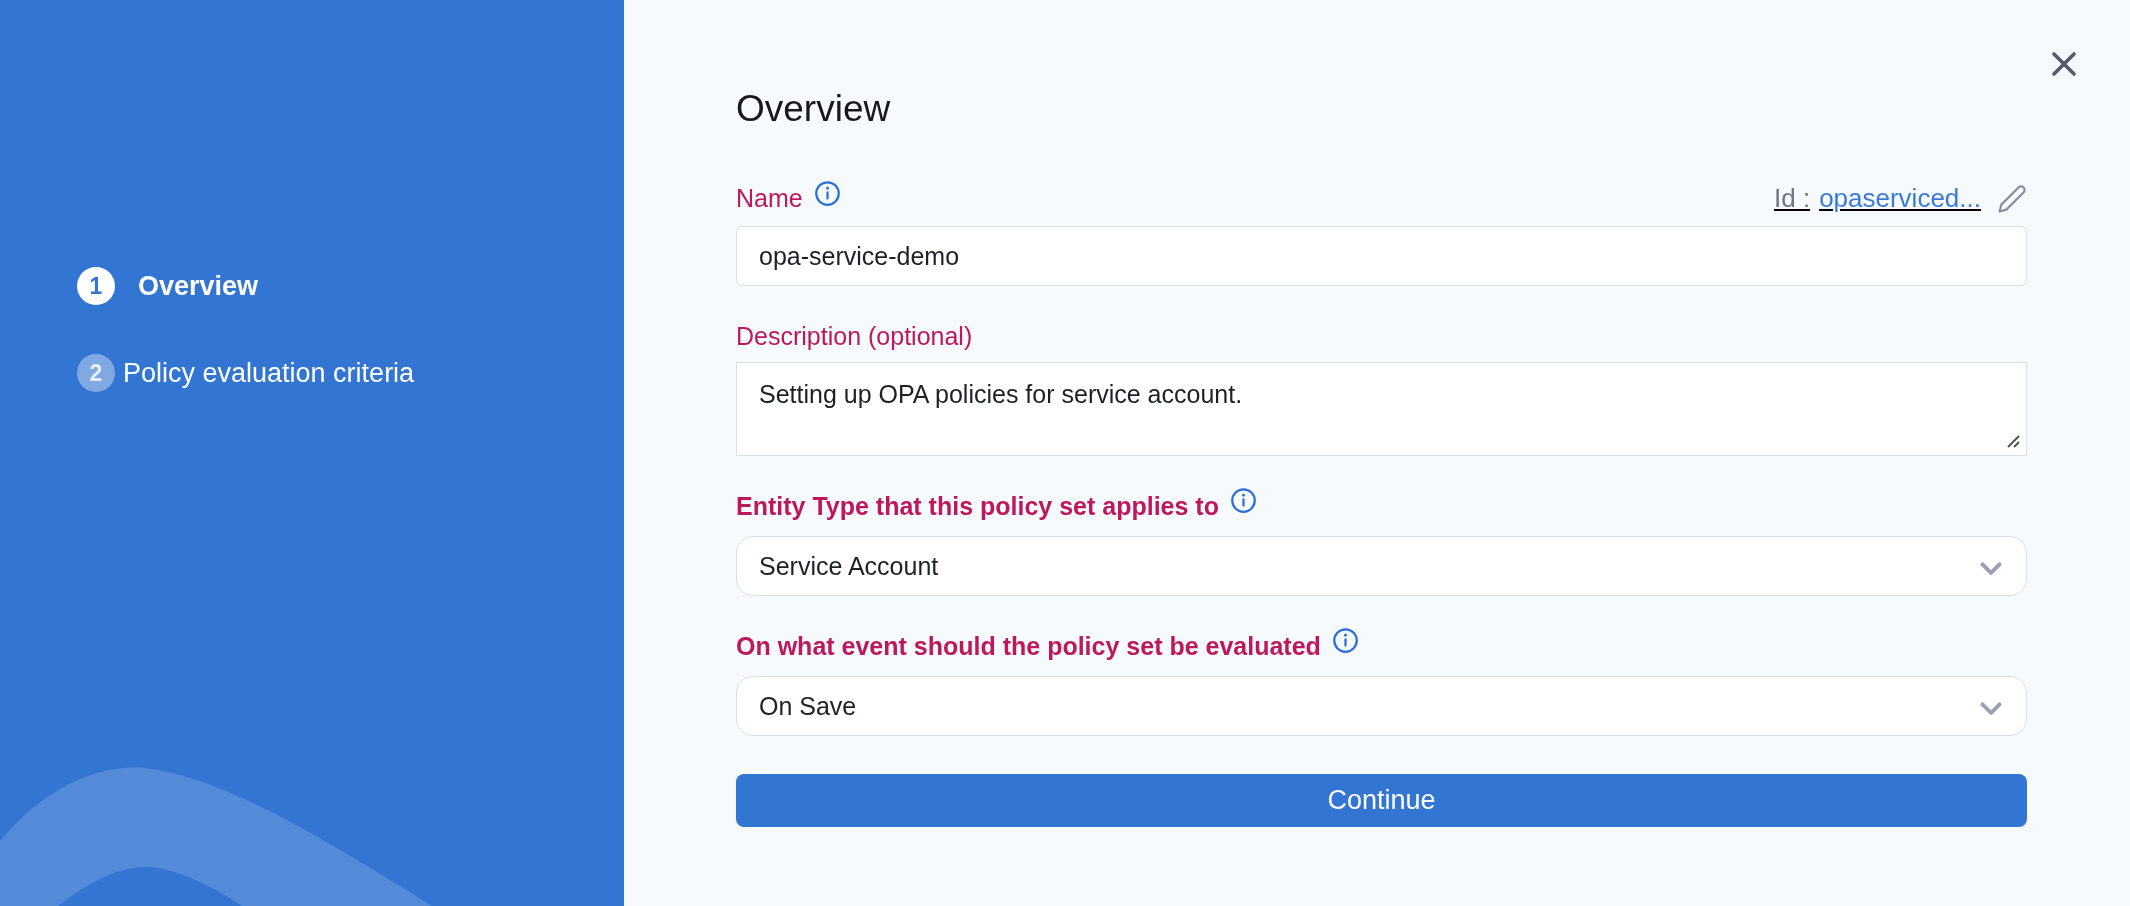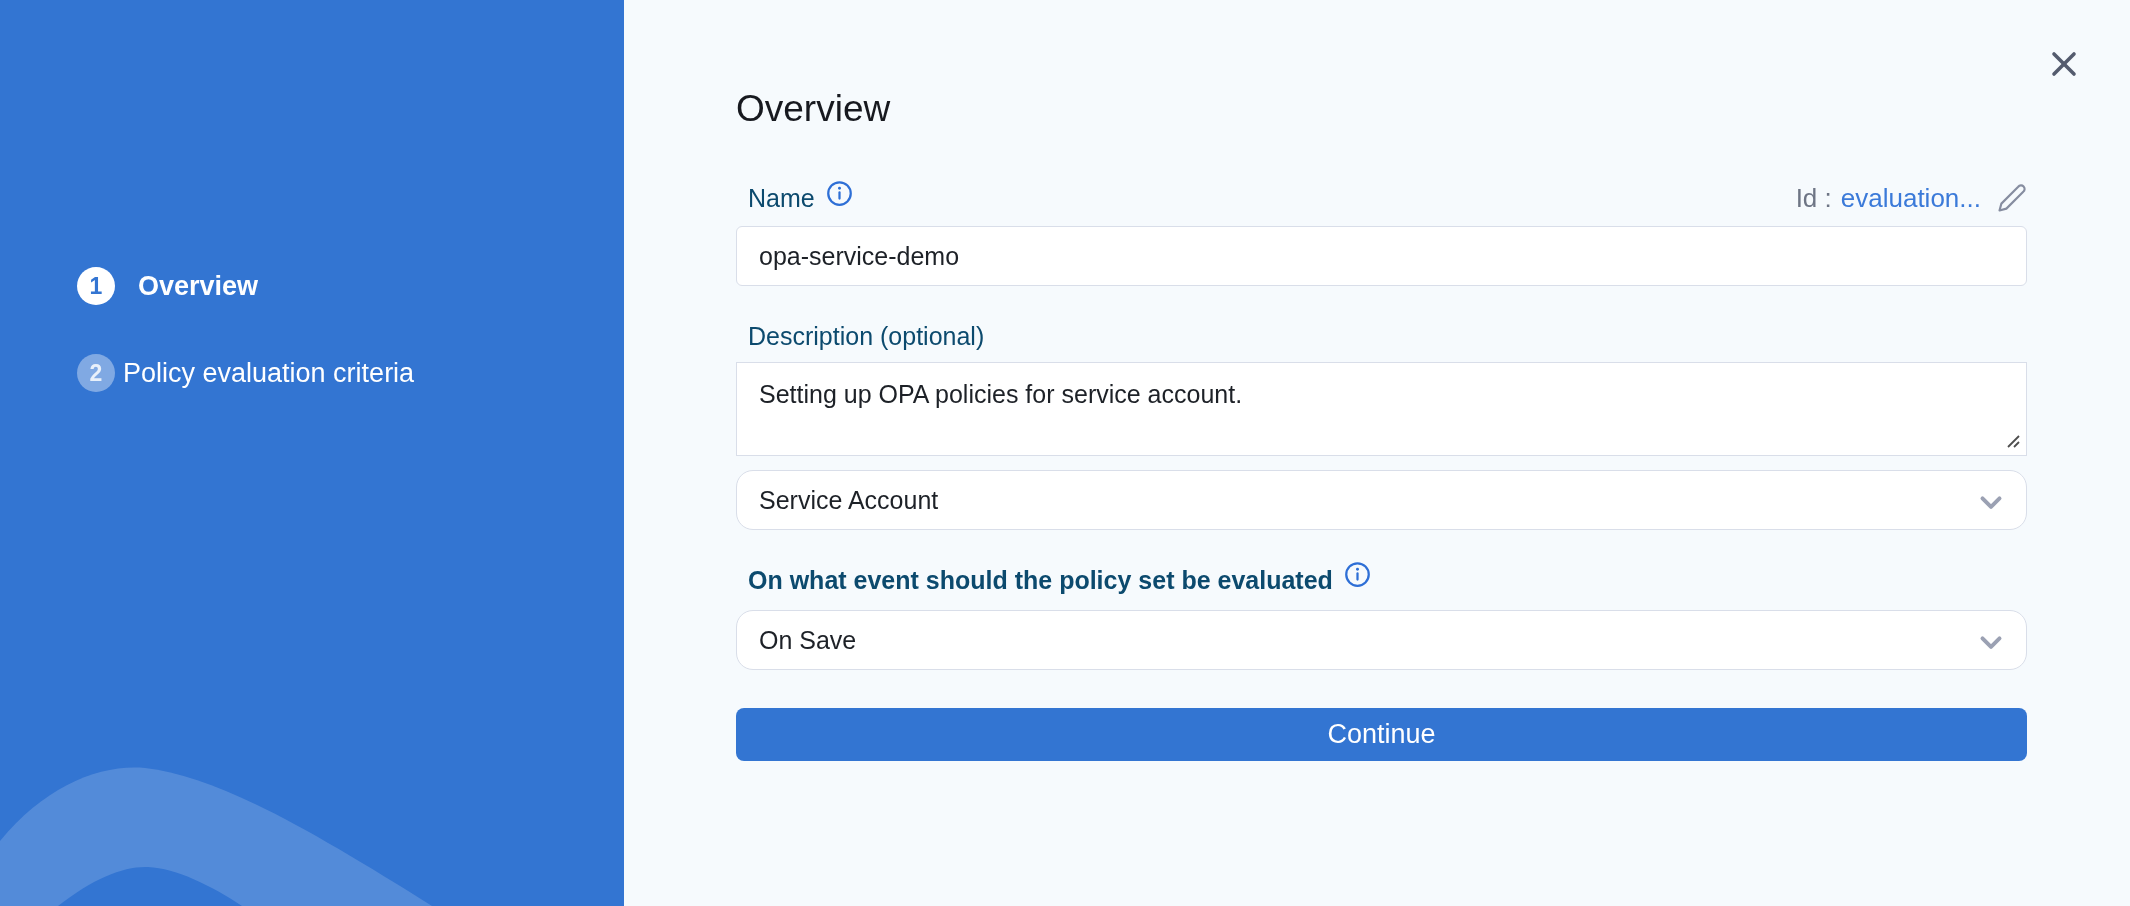--- a/index.html
+++ b/index.html
@@ -38,25 +38,25 @@
     position: absolute; top: 40px; right: 42px; width: 48px; height: 48px;
     display: flex; align-items: center; justify-content: center;
     background: transparent; border: none; cursor: pointer;
   }
   .content { position: absolute; left: 112px; top: 0; width: 1291px; }
 
   .panel-title { margin-top: 88px; font-size: 37px; font-weight: 400; color: #17191f; line-height: 42px; }
 
   .label-row { margin-top: 52px; height: 32px; display: flex; align-items: center; justify-content: space-between; }
   .label-group { display: flex; align-items: center; }
-  .field-label { font-size: 25px; font-weight: 500; color: #0c4a6e; margin-left: 12px; }
+  .field-label { font-size: 25px; font-weight: 500; color: #be185d; }
   .field-label.strong { font-weight: 700; }
   .info-icon { margin-left: 11px; position: relative; top: -5px; display: inline-flex; cursor: pointer; }
 
-  .id-group { display: flex; align-items: flex-start; font-size: 26px; }
+  .id-group { display: flex; align-items: flex-end; font-size: 26px; text-decoration: underline; }
   .id-prefix { color: #6e7585; margin-right: 9px; }
   .id-link { color: #3b7ad9; text-decoration: none; cursor: pointer; }
   .edit-btn { margin-left: 16px; display: inline-flex; background: none; border: none; cursor: pointer; padding: 0; }
 
   .text-input {
     margin-top: 12px; width: 100%; height: 60px;
     border: 1.5px solid #d9dee9; border-radius: 6px; background: #ffffff;
     font-family: "Liberation Sans", sans-serif;
     font-size: 25px; color: #1d2127; padding: 0 22px; outline: none; display: block;
   }
@@ -131,21 +131,21 @@
           <span class="info-icon">
             <svg width="27" height="27" viewBox="0 0 24 24" fill="none">
               <circle cx="12" cy="12" r="10" stroke="#2e6fd6" stroke-width="2"></circle>
               <line x1="12" y1="11" x2="12" y2="16.5" stroke="#2e6fd6" stroke-width="2" stroke-linecap="round"></line>
               <circle cx="12" cy="7.4" r="1.3" fill="#2e6fd6"></circle>
             </svg>
           </span>
         </div>
         <div class="id-group">
           <span class="id-prefix">Id :</span>
-          <a class="id-link">evaluation...</a>
+          <a class="id-link">opaserviced...</a>
           <button class="edit-btn" aria-label="Edit id">
             <svg width="30" height="30" viewBox="0 0 24 24" fill="none">
               <path d="M17 3a2.85 2.85 0 1 1 4 4L7.5 20.5 2 22l1.5-5.5L17 3z" stroke="#868da0" stroke-width="1.7" stroke-linejoin="round" stroke-linecap="round"></path>
             </svg>
           </button>
         </div>
       </div>
 
       <input class="text-input" type="text" value="opa-service-demo" style="">
 
@@ -155,20 +155,30 @@
       </div>
       <div class="textarea-wrap">
         <textarea class="desc-textarea" style="">Setting up OPA policies for service account.</textarea>
         <svg class="resize-handle" width="20" height="20" viewBox="0 0 20 20">
           <line x1="6" y1="17" x2="17" y2="6" stroke="#4d4d4d" stroke-width="1.8"></line>
           <line x1="12" y1="17" x2="17" y2="12" stroke="#4d4d4d" stroke-width="1.8"></line>
         </svg>
       </div>
 
       
+      <div class="sub-label">
+        <span class="field-label strong">Entity Type that this policy set applies to</span>
+        <span class="info-icon">
+          <svg width="27" height="27" viewBox="0 0 24 24" fill="none">
+            <circle cx="12" cy="12" r="10" stroke="#2e6fd6" stroke-width="2"></circle>
+            <line x1="12" y1="11" x2="12" y2="16.5" stroke="#2e6fd6" stroke-width="2" stroke-linecap="round"></line>
+            <circle cx="12" cy="7.4" r="1.3" fill="#2e6fd6"></circle>
+          </svg>
+        </span>
+      </div>
       <div class="select-box">
         <span class="select-value">Service Account</span>
         <span class="select-chevron">
           <svg width="34" height="34" viewBox="0 0 24 24" fill="none">
             <polyline points="6,9.5 12,15.5 18,9.5" stroke="#9ba1b3" stroke-width="2.8" stroke-linecap="round" stroke-linejoin="round"></polyline>
           </svg>
         </span>
       </div>
 
       

